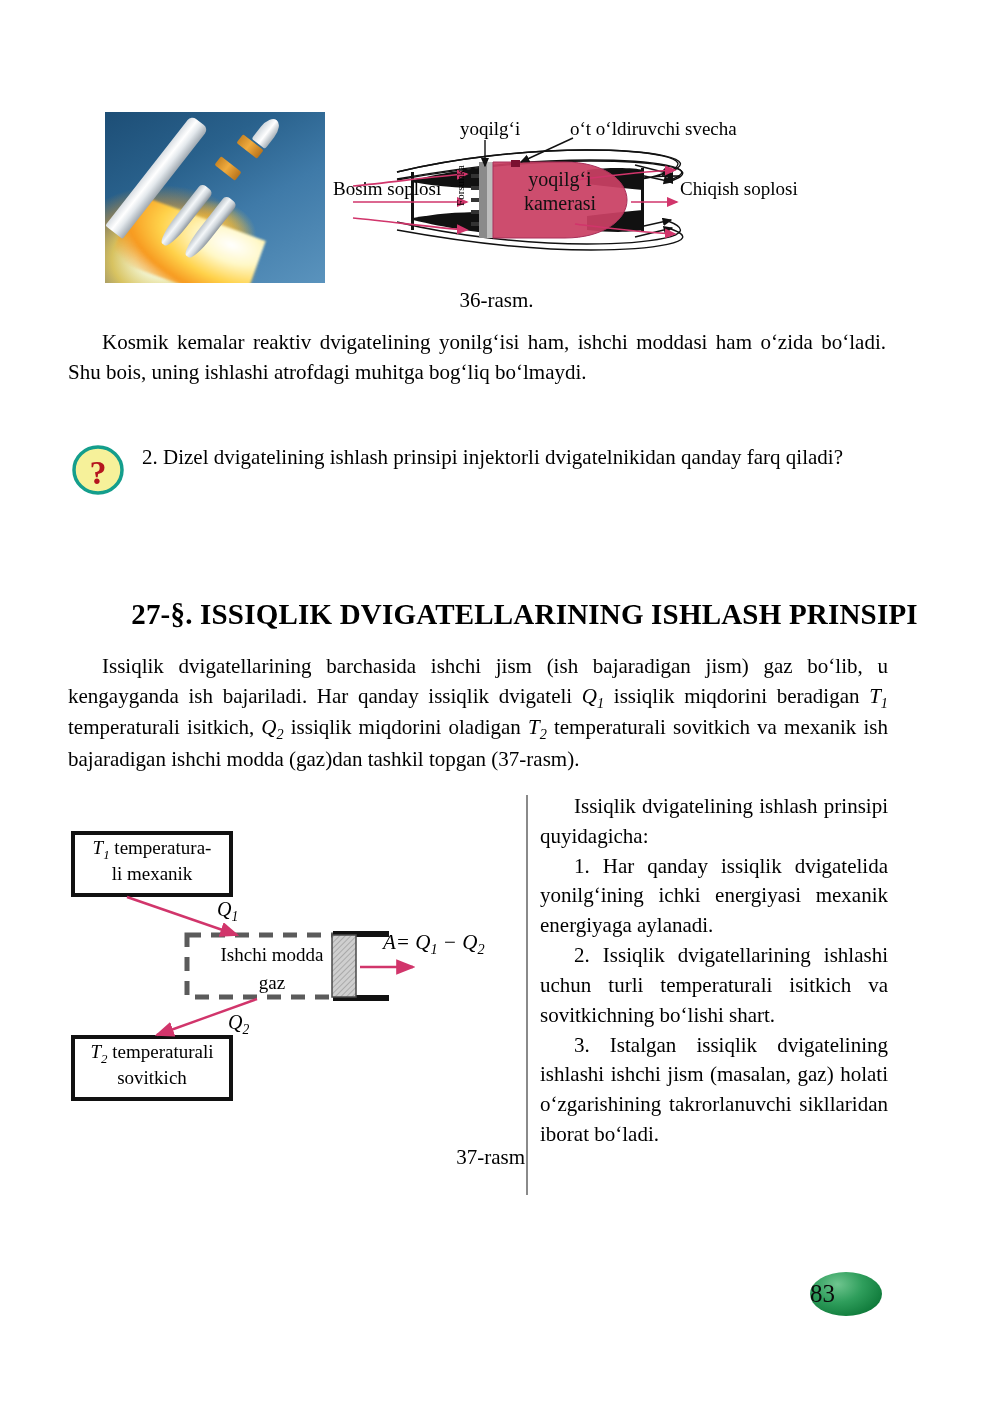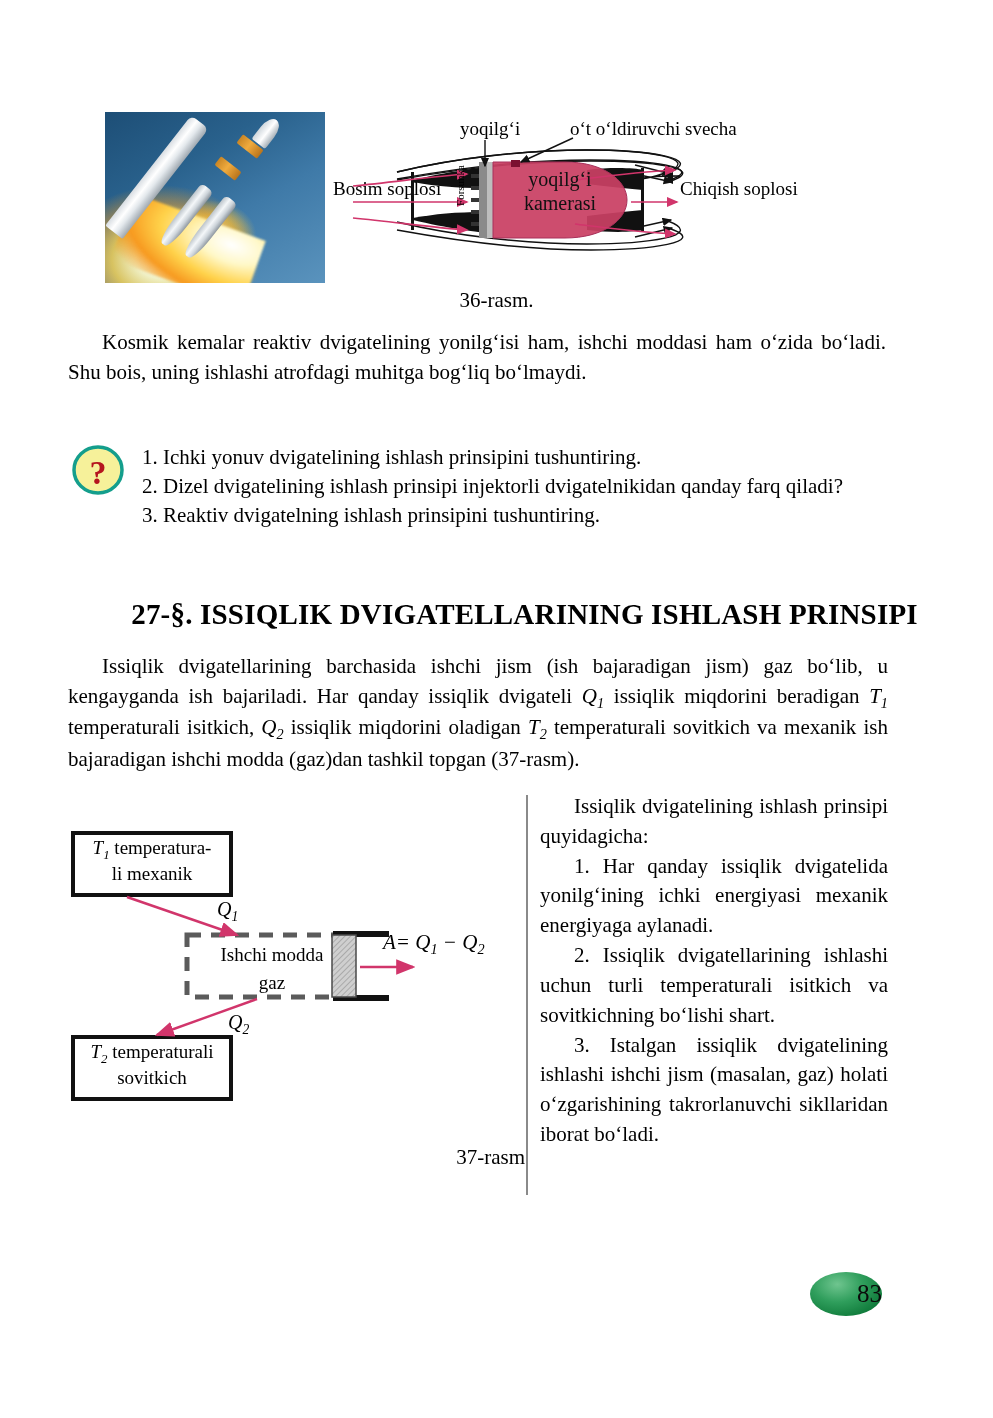--- a/index.html
+++ b/index.html
@@ -275,21 +275,21 @@
   .page-num {
     position: absolute;
     left: 810px;
     top: 1272px;
     width: 72px;
     height: 44px;
     border-radius: 50%;
     background: radial-gradient(ellipse at 38% 28%, #6fc58f 0%, #2f9e5c 40%, #0f7a3a 78%, #0a5e2c 100%);
     display: flex;
     align-items: center;
-    justify-content: flex-end;
+    justify-content: flex-start;
   }
   .page-num span {
     font-size: 25px;
     color: #0b0b0b;
     font-weight: 400;
   }
 
   i { font-style: italic; }
   sub { font-size: 0.68em; }
 </style>
@@ -395,23 +395,21 @@
   <div class="caption-36">36-rasm.</div>
 
   <div class="para para-kosmik">Kosmik kemalar reaktiv dvigatelining  yonilg‘isi ham, ishchi moddasi ham o‘zida bo‘ladi. Shu bois, uning ishlashi atrofdagi muhitga bog‘liq bo‘lmaydi.</div>
 
   <div class="questions">
     <svg class="q-icon" viewBox="0 0 52 50">
       <ellipse cx="26" cy="25" rx="24" ry="23" fill="#f6f19a" stroke="#149e8c" stroke-width="3.5"></ellipse>
       <text x="26" y="39" text-anchor="middle" font-family="Liberation Serif, serif" font-size="34" font-weight="bold" fill="#b5151e">?</text>
     </svg>
     <div class="q-list">
-      <div class="q-item">1. Ichki yonuv dvigatelining  ishlash prinsipini tushuntiring.</div>
       <div class="q-item">2. Dizel dvigatelining ishlash prinsipi injektorli dvigatelnikidan  qanday farq qiladi?</div>
-      <div class="q-item last">3. Reaktiv dvigatelning ishlash prinsipini tushuntiring.</div>
     </div>
   </div>
 
   <div class="section-heading">27-§. ISSIQLIK  DVIGATELLARINING  ISHLASH PRINSIPI</div>
 
   <div class="para para-main">
     Issiqlik dvigatellarining barchasida ishchi jism (ish bajaradigan jism)
     gaz bo‘lib, u kengayganda ish bajariladi. Har qanday issiqlik dvigateli
     <i>Q<sub>1</sub></i> issiqlik miqdorini beradigan <i>T<sub>1</sub></i> temperaturali isitkich,
     <i>Q<sub>2</sub></i> issiqlik miqdorini oladigan <i>T<sub>2</sub></i> temperaturali sovitkich va

